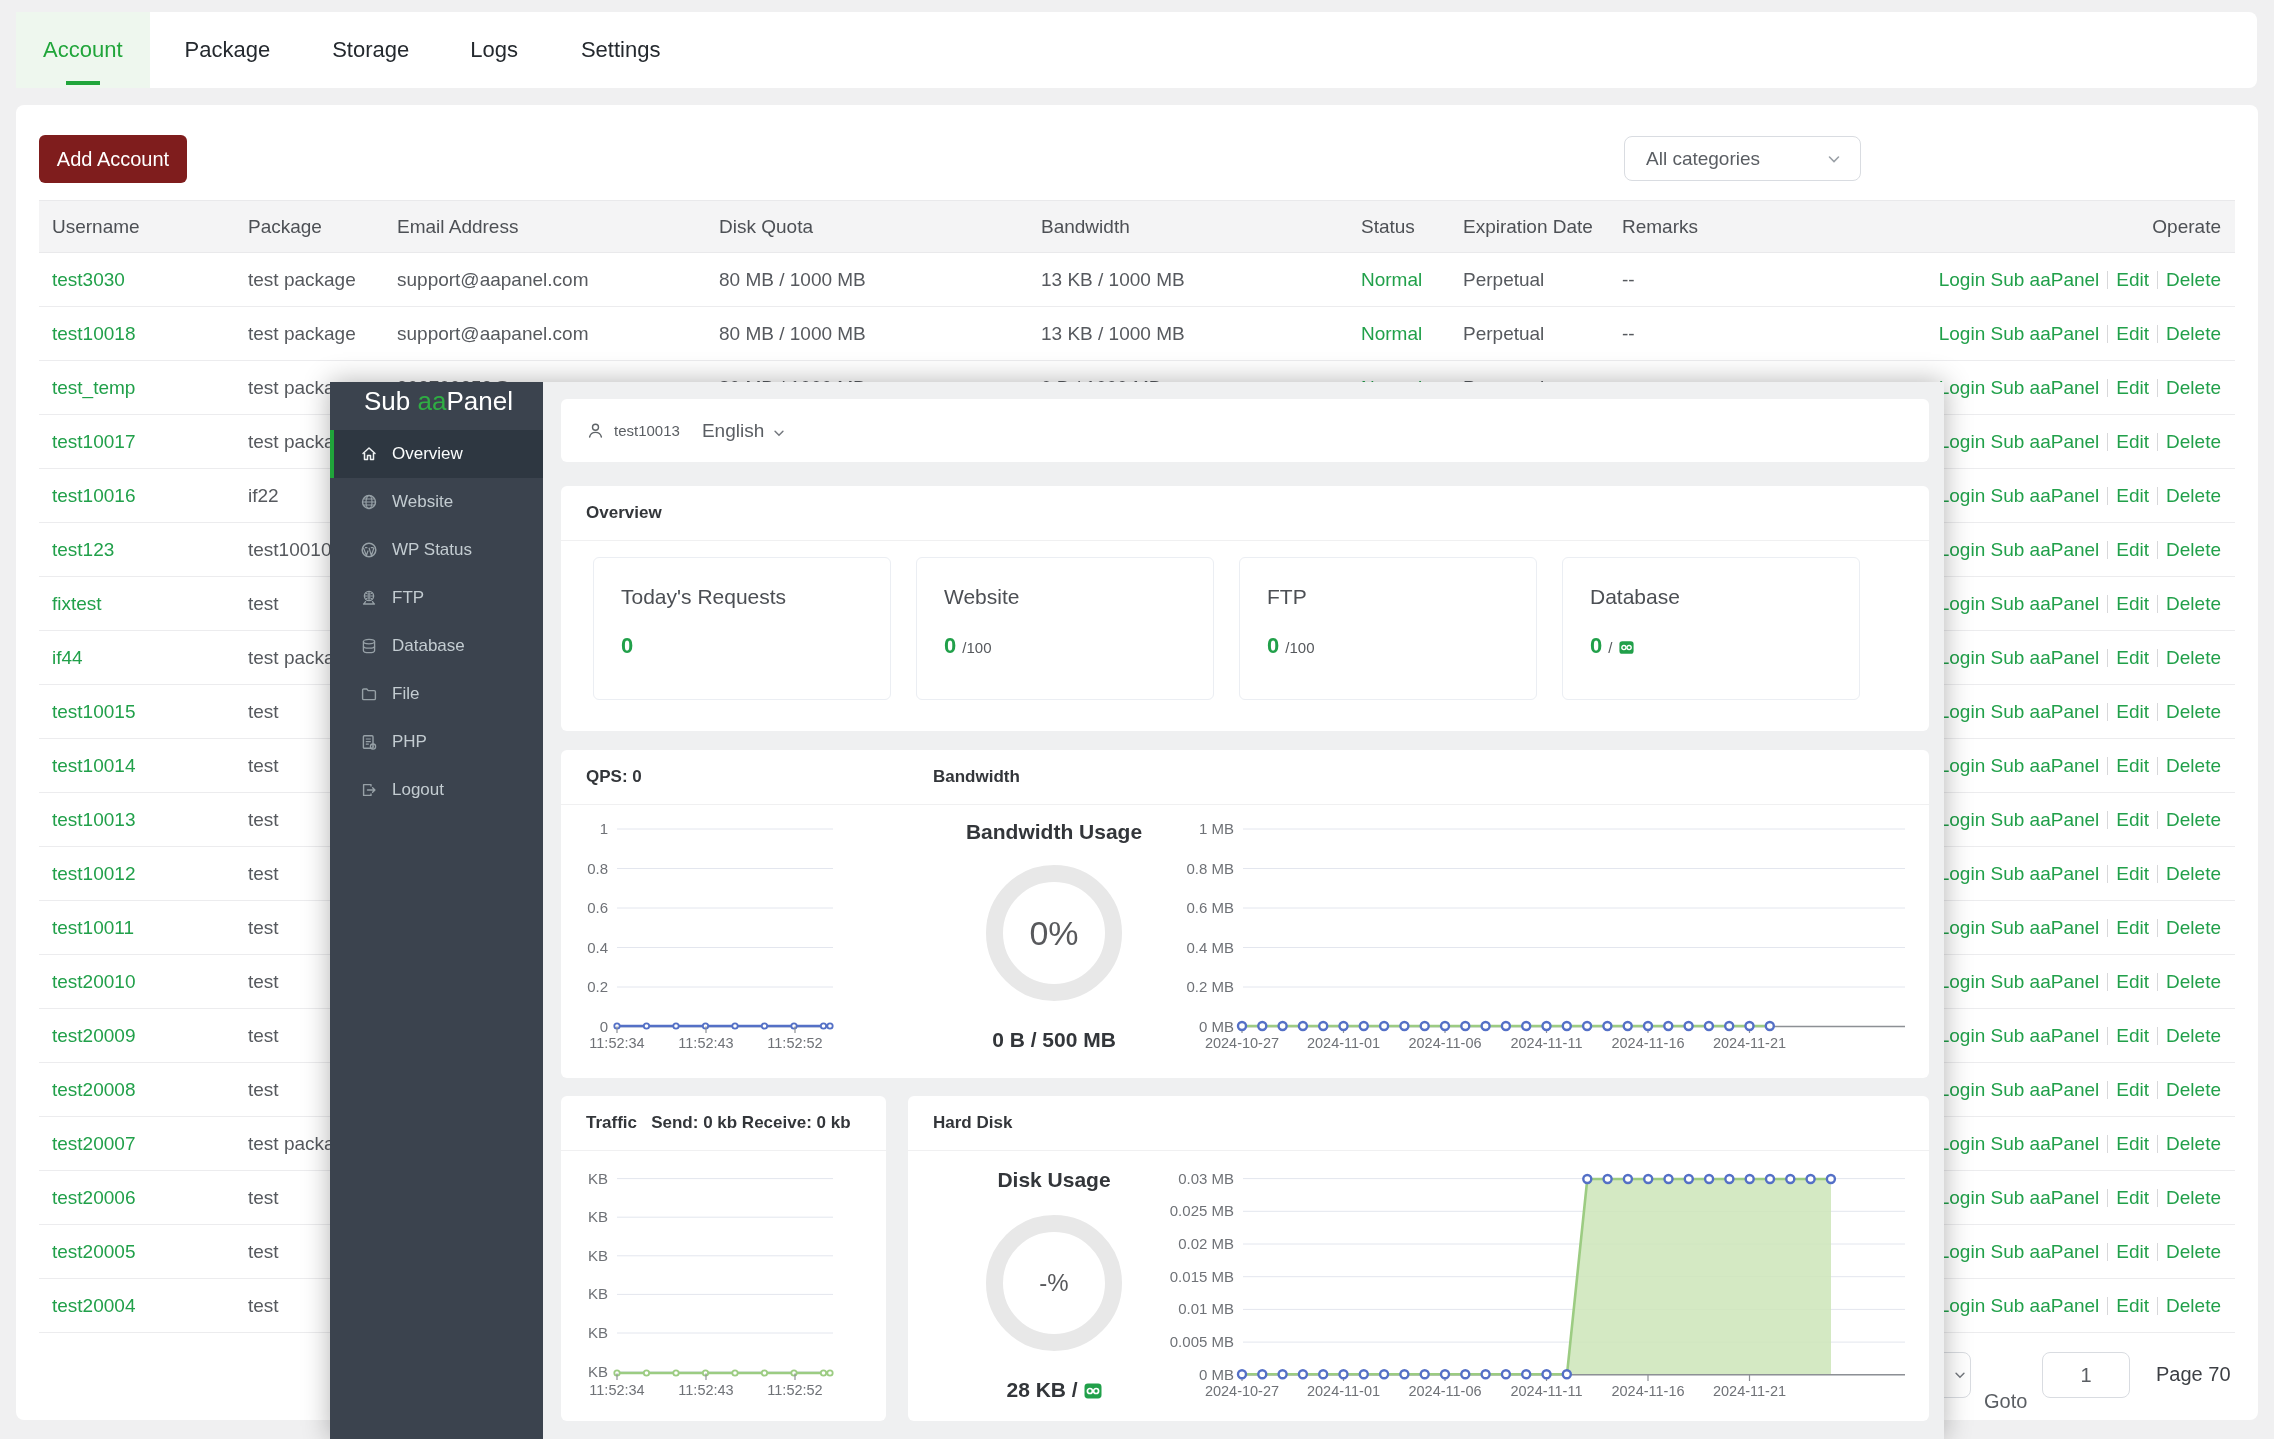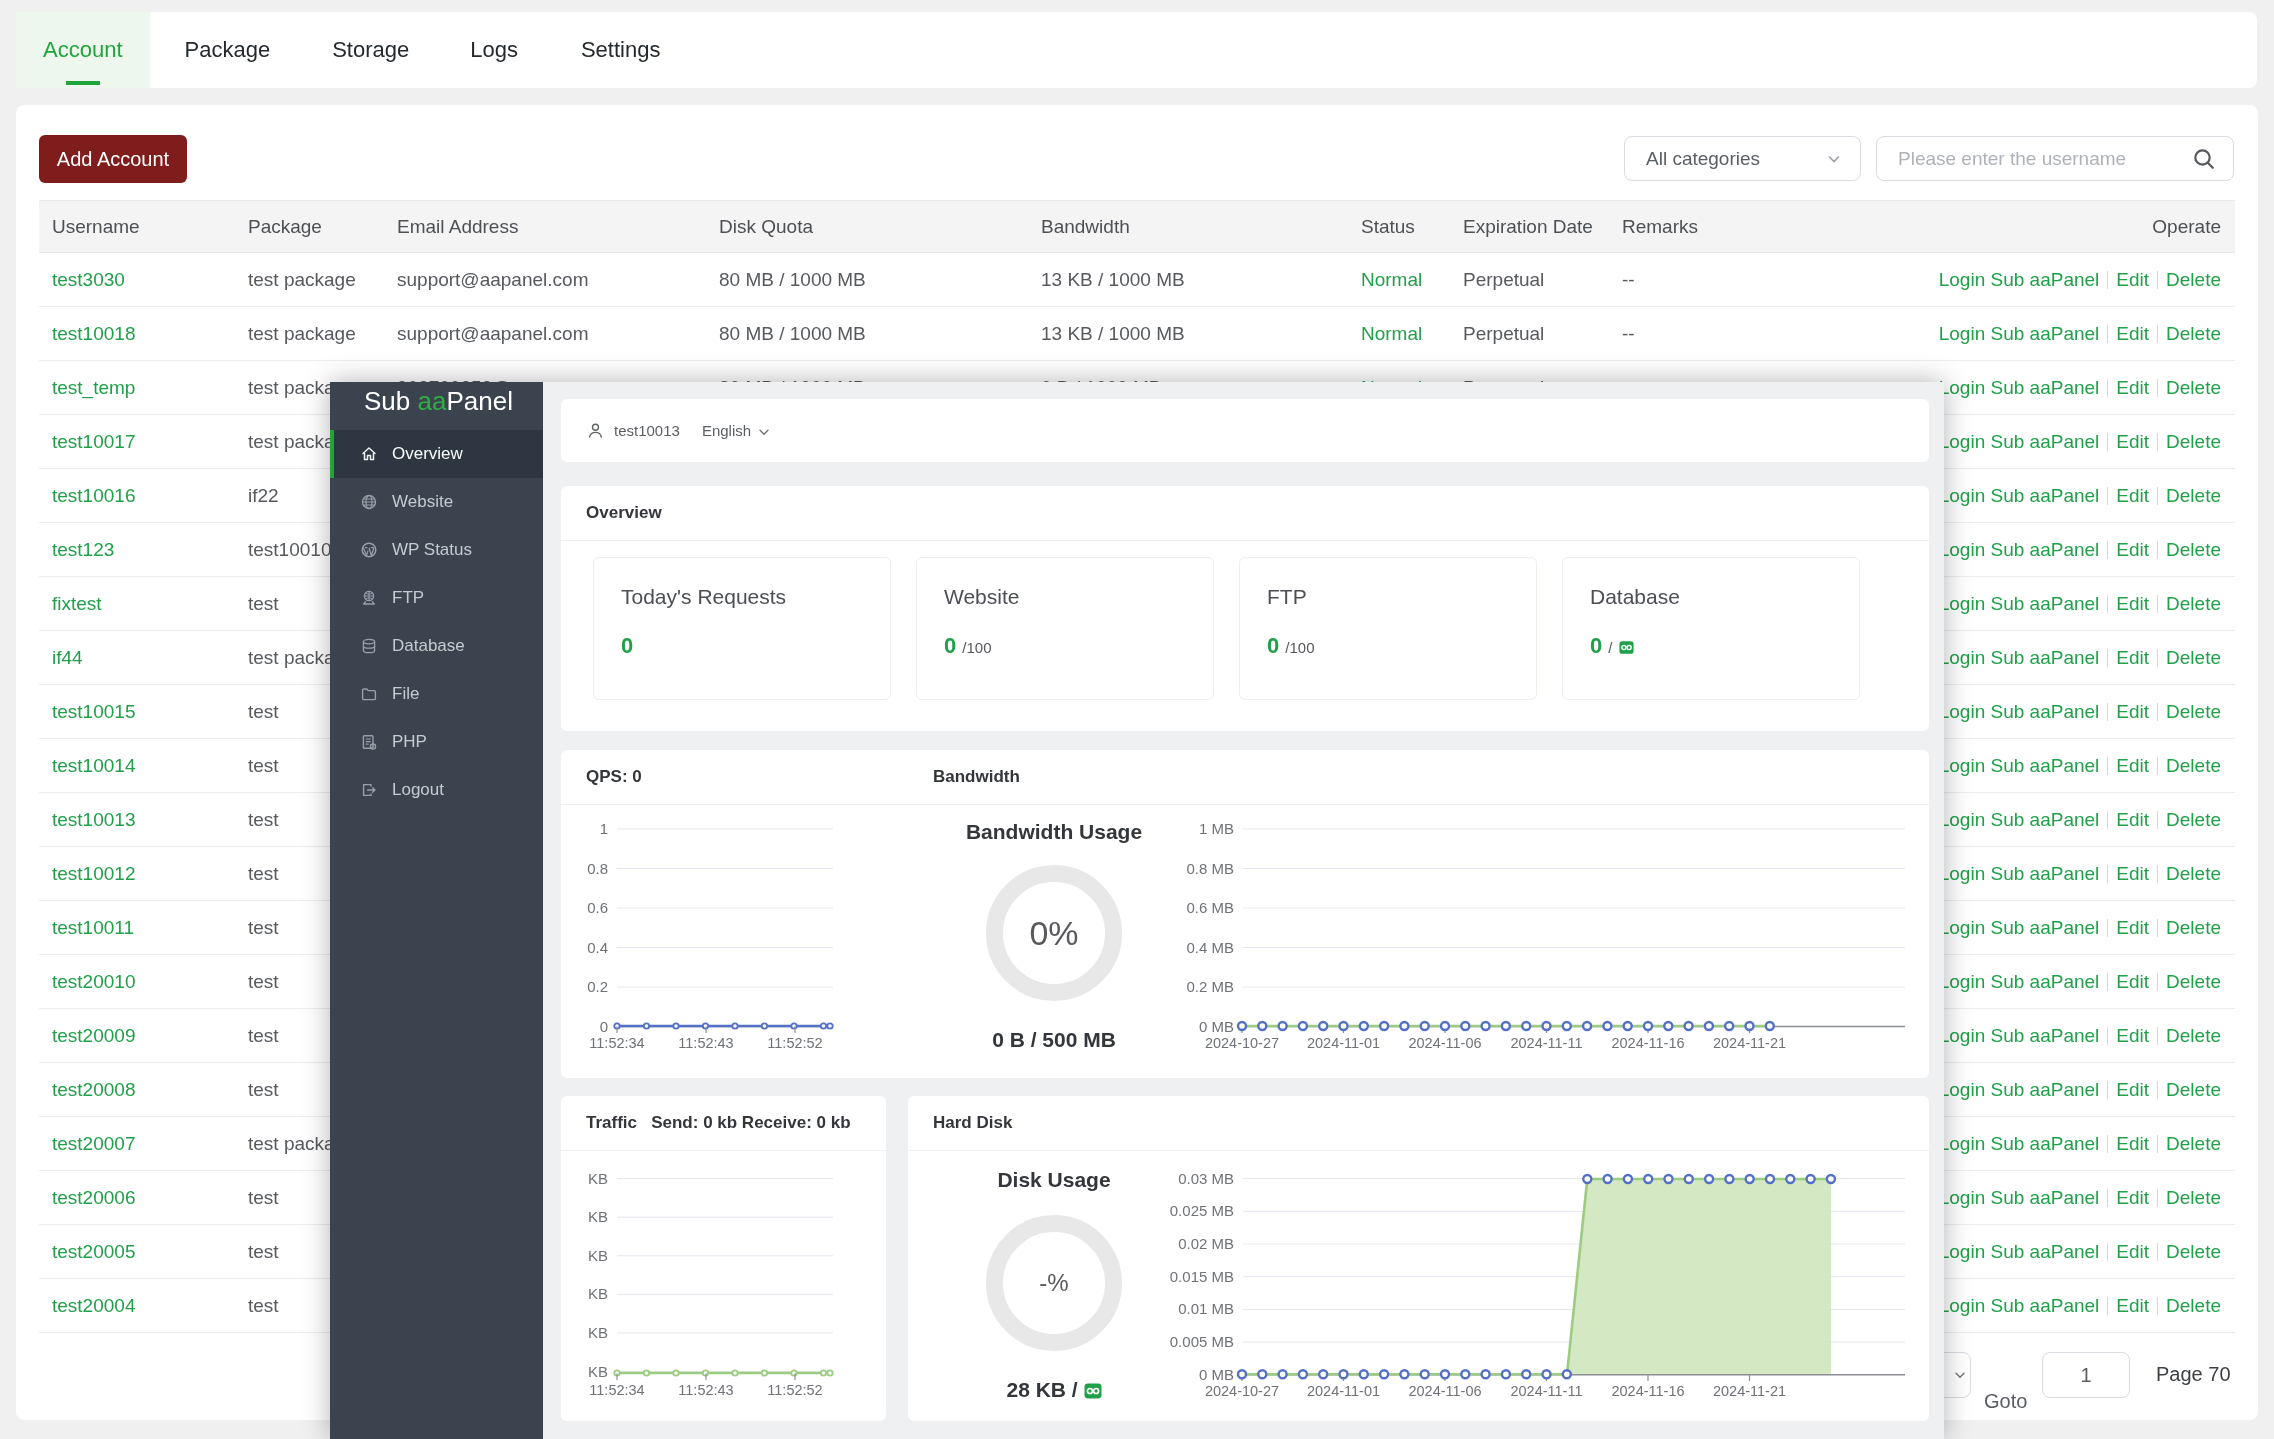--- a/index.html
+++ b/index.html
@@ -48,21 +48,21 @@
 .mi { position:relative; height:48px; display:flex; align-items:center; padding-left:30px;  }
 .mi { color:#c3ccd1; font-size:17px; }
 .mi svg { color:#97a1a7; margin-right:14px; }
 .mi span { white-space:nowrap; }
 .mi.active { background:#2e3741; color:#fbfdfd; border-left:4px solid #20a53a; padding-left:26px; }
 .mi.active svg { color:#eef1f2; }
 .main { position:absolute; left:213px; top:0; width:1401px; height:1057px; }
 .topbar { position:absolute; left:18px; top:17px; width:1368px; height:63px; background:#fff; border-radius:6px; display:flex; align-items:center; }
 .topbar svg { margin-left:26px; }
 .topbar .u { font-size:15px; color:#5a5e63; margin-left:10px; }
-.topbar .lang { font-size:15px; color:#5a5e63; margin-left:22px; }
+.topbar .lang { font-size:19px; color:#5a5e63; margin-left:22px; }
 .topbar .lang svg { margin-left:2px; vertical-align:-3px; }
 
 .card { position:absolute; background:#fff; border-radius:6px; }
 .card .ct { position:absolute; left:25px; top:17px; font-size:17px; font-weight:bold; color:#33363a; white-space:nowrap; }
 .card .chl { position:absolute; left:0; top:54px; width:100%; height:1px; background:#f0f0f1; }
 .ovcard { left:18px; top:104px; width:1368px; height:245px; }
 .statbox { position:absolute; top:71px; width:298px; height:143px; border:1px solid #ebeef3; border-radius:6px; }
 .statbox .st { position:absolute; left:27px; top:27px; font-size:21px; color:#4c4f54; }
 .statbox .sv { position:absolute; left:27px; top:75px; font-size:22px; font-weight:bold; color:#21a04a; }
 .statbox .sv small { font-size:15px; font-weight:normal; color:#55585c; }
@@ -81,24 +81,20 @@
   <div class="tab" style="margin-left:8px">Package</div>
   <div class="tab" style="margin-left:8px">Storage</div>
   <div class="tab" style="margin-left:7px">Logs</div>
   <div class="tab" style="margin-left:9px">Settings</div>
 </div>
 
 <div class="content">
   <div class="btn-add">Add Account</div>
   <div class="sel-cat">All categories <svg width="16" height="16" viewBox="0 0 16 16">
         <path d="M3.5 6l4.5 4.5L12.5 6" fill="none" stroke="#9aa0a6" stroke-width="1.6" stroke-linecap="round"></path>
-      </svg></div>
-  <div class="search">Please enter the username <svg width="26" height="26" viewBox="0 0 26 26">
-        <circle cx="11.5" cy="11.5" r="7.2" fill="none" stroke="#55585c" stroke-width="2.2"></circle>
-        <path d="M16.8 16.8l5 5" stroke="#55585c" stroke-width="2.2" stroke-linecap="round"></path>
       </svg></div>
   <div class="table">
     <div class="thead">
       <span class="c-user">Username</span>
         <span class="c-pkg">Package</span>
         <span class="c-mail">Email Address</span>
       <span class="c-disk">Disk Quota</span>
         <span class="c-bw">Bandwidth</span>
         <span class="c-st">Status</span>
       <span class="c-exp">Expiration Date</span>

